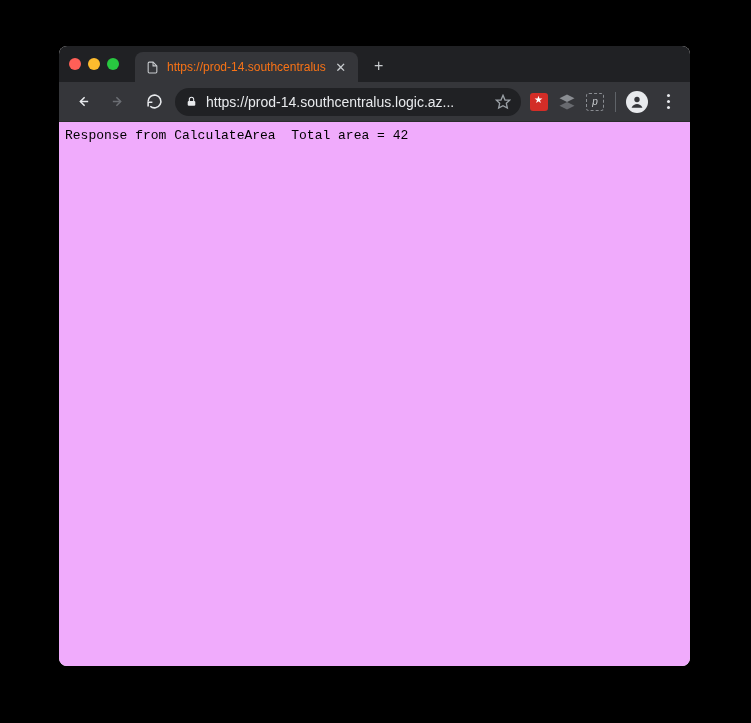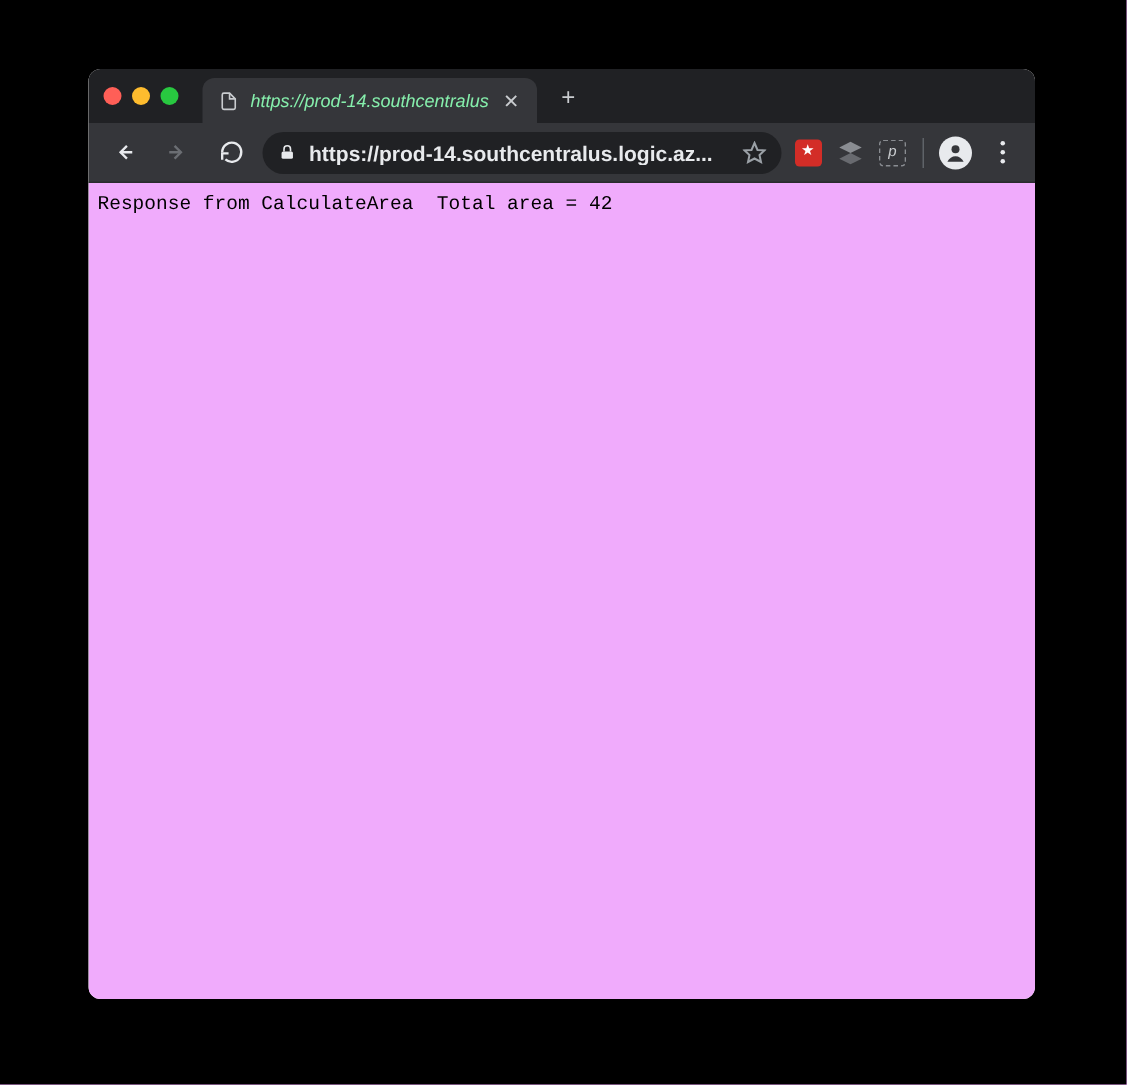--- a/index.html
+++ b/index.html
@@ -65,23 +65,22 @@
       flex-shrink: 0;
       display: flex;
       align-items: center;
       justify-content: center;
     }
     .tab .favicon svg { width: 13px; height: 13px; }
     .tab .title {
       white-space: nowrap;
       overflow: hidden;
       text-overflow: ellipsis;
-      color: #86efac;
-      flex: 1;
-      font-style: italic;
+      color: #f97316;
+      flex: 1;
     }
     .tab .close-x {
       width: 14px;
       height: 14px;
       display: flex;
       align-items: center;
       justify-content: center;
       color: #c9cccf;
       font-size: 13px;
       line-height: 1;
@@ -127,21 +126,20 @@
       height: 28px;
       background: #202124;
       border-radius: 14px;
       display: flex;
       align-items: center;
       padding: 0 10px;
       gap: 8px;
       color: #e8eaed;
       font-size: 14px;
       overflow: hidden;
-      font-weight: bold;
     }
     .omnibox .lock { color: #e8eaed; display: flex; align-items: center; }
     .omnibox .lock svg { width: 13px; height: 13px; }
     .omnibox .url {
       white-space: nowrap;
       overflow: hidden;
       text-overflow: ellipsis;
       flex: 1;
       color: #e8eaed;
     }

